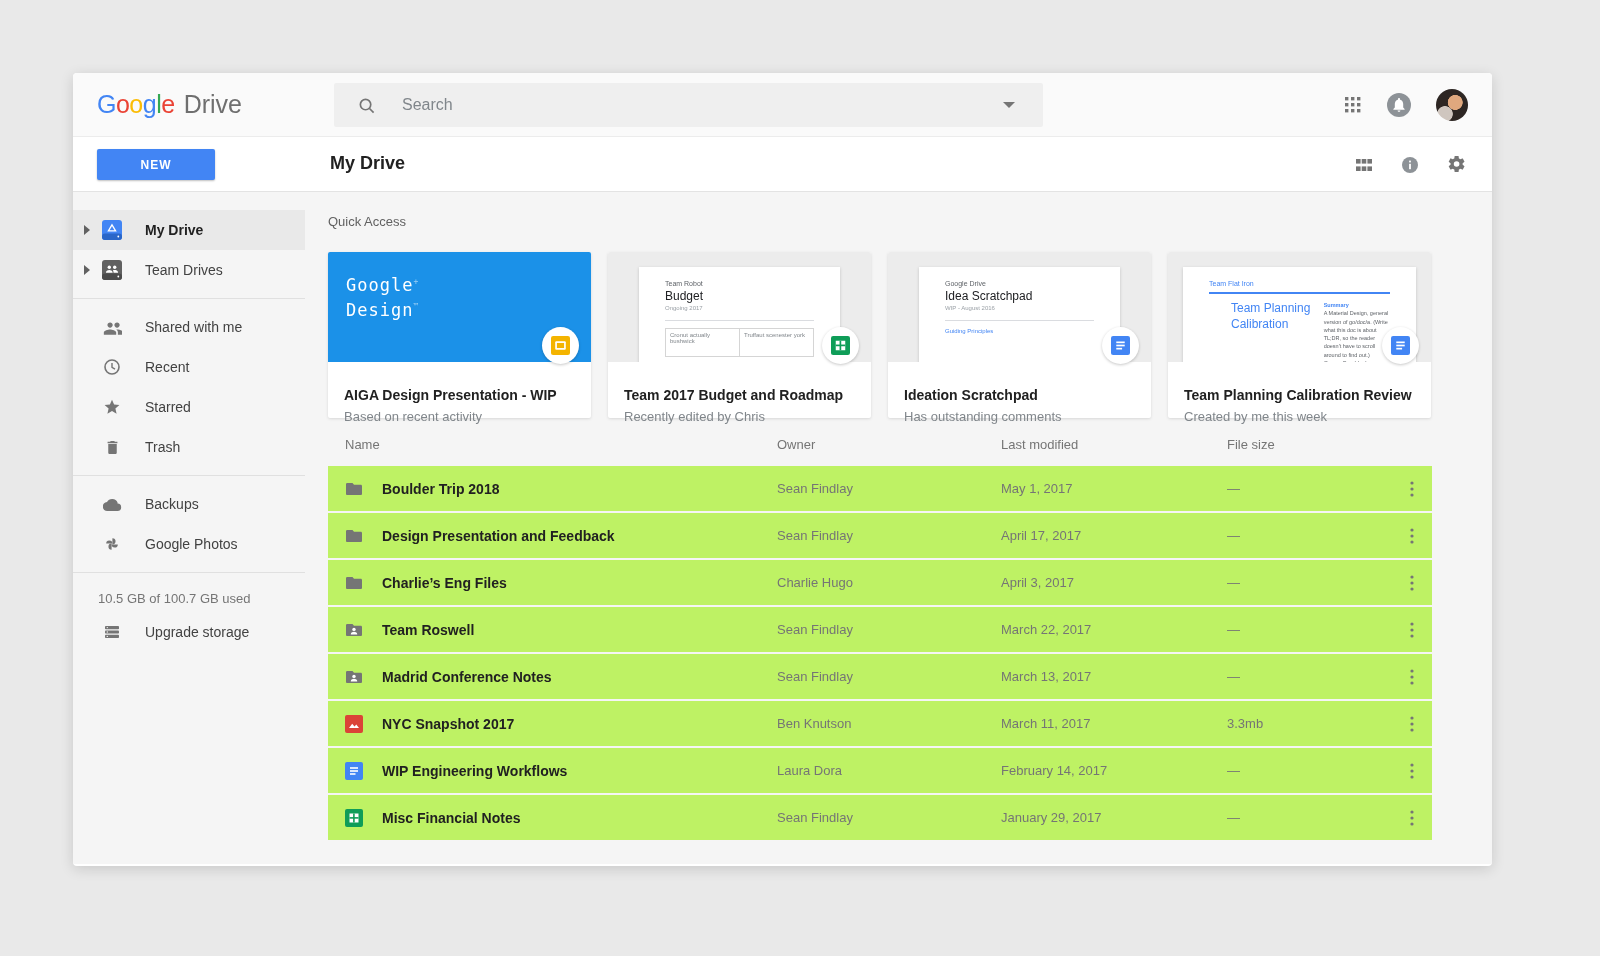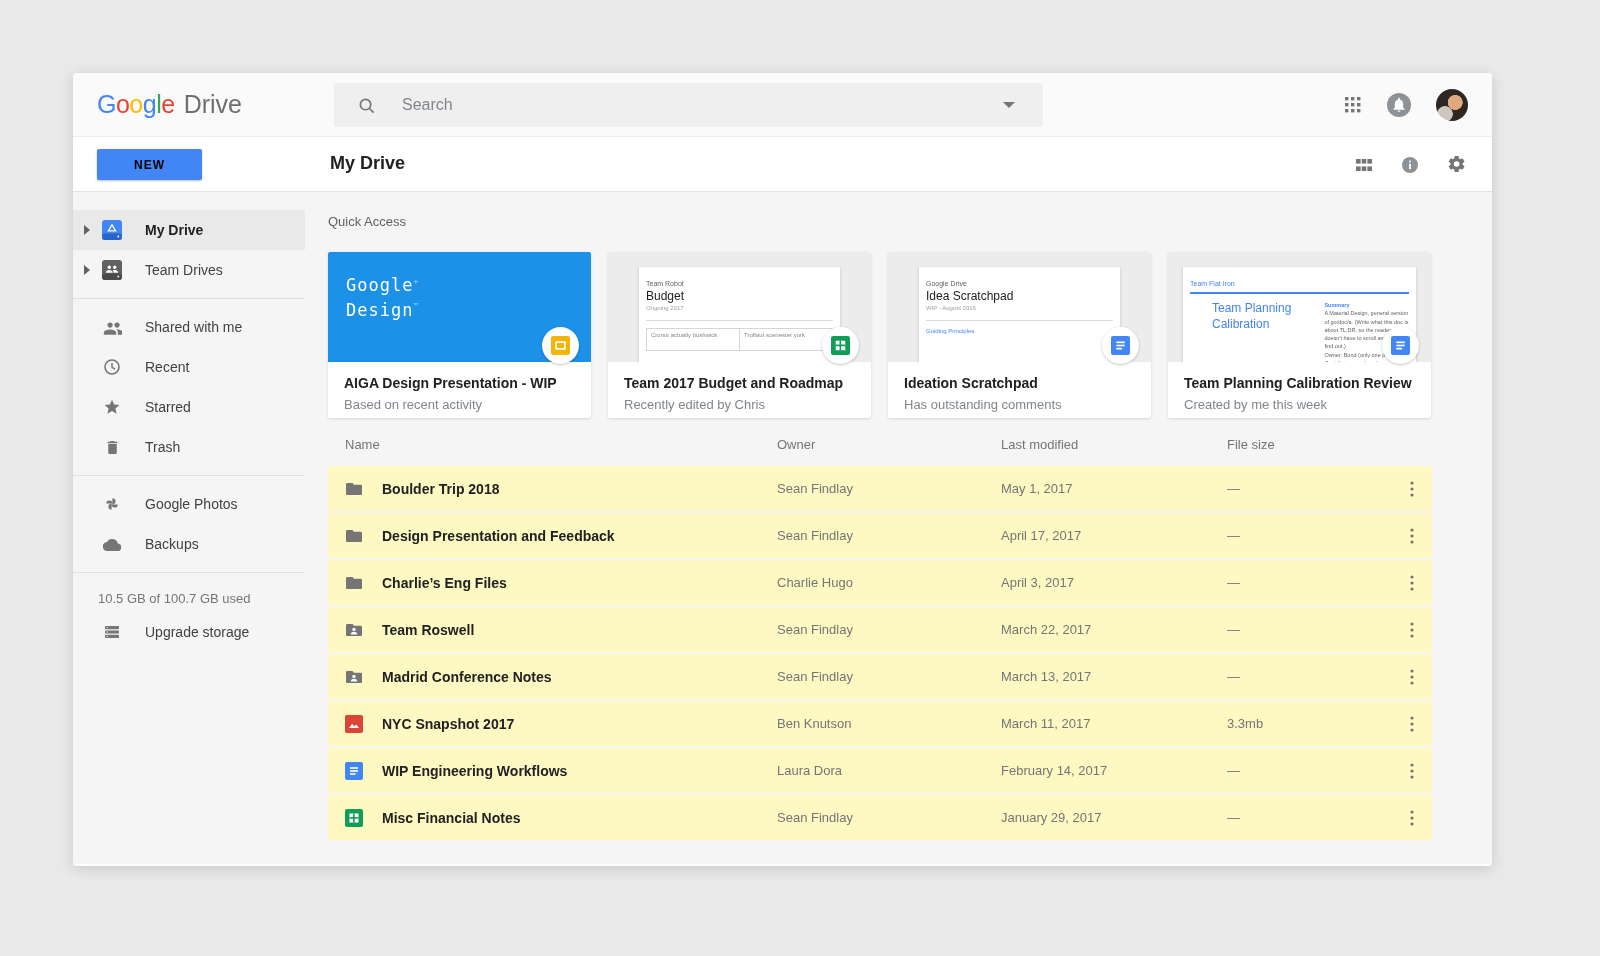--- a/index.html
+++ b/index.html
@@ -23,21 +23,21 @@
                   border-top:6px solid #757575; margin-right:28px; cursor:pointer; }
   .band1-right { position:absolute; right:24px; top:0; height:64px; display:flex; align-items:center; gap:25px; }
   .bell-circle { width:24px; height:24px; border-radius:50%; background:#8d9297; display:flex; align-items:center; justify-content:center; }
   .avatar { width:32px; height:32px; border-radius:50%;
             background: radial-gradient(circle at 60% 42%, #e0a87e 0 27%, rgba(0,0,0,0) 29%),
                         radial-gradient(circle at 28% 78%, #cfc6bf 0 22%, rgba(0,0,0,0) 24%),
                         #2d2623; }
 
   
   .band2 { position:relative; height:55px; background:#fff; border-bottom:1px solid #e3e3e3; }
-  .new-btn { position:absolute; left:24px; top:12px; width:105px; height:31px; background:#4285f4; color:#000000;
+  .new-btn { position:absolute; left:24px; top:12px; width:118px; height:31px; background:#4285f4; color:#ffffff;
              font-size:12px; font-weight:bold; letter-spacing:1px; border:0; border-radius:2px; cursor:pointer;
              box-shadow:0 1px 2px rgba(0,0,0,.25); font-family:"Liberation Sans",sans-serif; }
   .page-title { position:absolute; left:257px; top:16px; font-size:18px; font-weight:bold; color:#212121; }
   .band2-right { position:absolute; right:26px; top:0; height:55px; display:flex; align-items:center; gap:28px; }
 
   .icon-btn { cursor:pointer; display:flex; align-items:center; justify-content:center; }
 
   
   .content { display:flex; height:672px; background:#f5f5f5; }
 
@@ -59,46 +59,46 @@
   .qa-title { font-size:13px; color:#616161; }
   .cards { display:flex; gap:17px; margin-top:23px; }
   .card { width:263px; height:166px; background:#fff; border-radius:2px; box-shadow:0 1px 3px rgba(0,0,0,.12);
           position:relative; cursor:pointer; }
   .card-preview { height:110px; border-radius:2px 2px 0 0; overflow:hidden; position:relative; background:#ececec; }
   .card-preview.blue { background:#1b91e8;padding-left:32px; }
   .gd-text { position:absolute; left:18px; top:21px; font-family:"DejaVu Sans Mono",monospace; font-size:17px;
              color:#fff; line-height:1.45; letter-spacing:1px; }
   .gd-mark { font-size:8px; vertical-align:super; opacity:.55; letter-spacing:0; }
   .paper { position:absolute; left:31px; right:31px; top:15px; bottom:-12px; background:#fff;
-           box-shadow:0 1px 3px rgba(0,0,0,.18); padding:13px 7px 0; }
+           box-shadow:0 1px 3px rgba(0,0,0,.18); padding:13px 26px 0; }
   .paper .kicker { font-size:7px; color:#5f6368; }
   .paper .heading { font-size:12px; color:#202124; margin-top:2px; }
   .paper .sub { font-size:6px; color:#9aa0a6; margin-top:2px; }
   .paper .hr { border-top:1px solid #dadce0; margin:9px 0 7px; }
   .mini-table { display:flex; border:1px solid #d5d5d5; }
   .mini-table div { flex:1; font-size:6px; color:#80868b; padding:3px 4px 12px; }
   .mini-table div + div { border-left:1px solid #d5d5d5; }
   .paper .link { font-size:6px; color:#4285f4; }
   .paper4 { left:15px; right:15px; }
   .paper4 .kicker { color:#4285f4; }
   .blue-hr { border-top:2px solid #4285f4; margin:5px 0 7px; }
   .paper4-cols { display:flex; gap:10px;margin-left:22px; }
   .paper4-head { flex:0 0 52%; font-size:12px; color:#4285f4; line-height:1.3; }
   .paper4-side { flex:1; font-size:5.5px; color:#5f6368; line-height:1.5; }
   .paper4-side .st { color:#4285f4; font-weight:bold; }
   .badge { position:absolute; right:12px; top:75px; width:37px; height:37px; background:#fff; border-radius:50%;
            box-shadow:0 1px 3px rgba(0,0,0,.22); display:flex; align-items:center; justify-content:center; }
-  .card-footer { padding:13px 16px 0; }
+  .card-footer { padding:25px 16px 0; }
   .card-title { font-size:14px; font-weight:bold; color:#212121; white-space:nowrap; overflow:hidden; }
   .card-sub { font-size:13px; color:#80868b; margin-top:6px; }
 
   
   .filetable { margin-top:4px; }
   .t-head { display:flex; align-items:center; height:44px; font-size:13px; color:#757575;justify-content:space-between; }
-  .t-row { display:flex; align-items:center; height:45px; background:#fef9c3; margin-bottom:2px; }
+  .t-row { display:flex; align-items:center; height:45px; background:#bef264; margin-bottom:2px; }
   .c-name { flex:0 0 449px; display:flex; align-items:center; padding-left:17px; }
   .c-name .nm { margin-left:19px; font-size:14px; font-weight:bold; color:#212121; }
   .c-owner { flex:0 0 224px; font-size:13px; color:#757575; }
   .c-mod { flex:0 0 226px; font-size:13px; color:#757575; }
   .c-size { flex:1; font-size:13px; color:#757575; }
   .c-menu { width:40px; display:flex; justify-content:center; cursor:pointer; }
   .t-head .c-name { font-weight:normal; }
 </style>
 </head>
 <body>
@@ -340,34 +340,34 @@
             <svg width="17" height="17" viewBox="0 0 18 18">
               <use href="#i-trash"></use>
             </svg>
           </span>
         <span class="lbl">Trash</span>
       </div>
       <div class="side-div"></div>
       <div class="side-item">
         <span class="side-arrow"></span>
         <span class="side-ic">
+            <svg width="19" height="19" viewBox="0 0 18 18">
+              <use href="#i-cloud"></use>
+            </svg>
+          </span>
+        <span class="lbl">Backups</span>
+      </div>
+      <div class="side-item">
+        <span class="side-arrow"></span>
+        <span class="side-ic">
             <svg width="18" height="18" viewBox="0 0 18 18">
               <use href="#i-photos"></use>
             </svg>
           </span>
         <span class="lbl">Google Photos</span>
-      </div>
-      <div class="side-item">
-        <span class="side-arrow"></span>
-        <span class="side-ic">
-            <svg width="19" height="19" viewBox="0 0 18 18">
-              <use href="#i-cloud"></use>
-            </svg>
-          </span>
-        <span class="lbl">Backups</span>
       </div>
       <div class="side-div"></div>
       <div class="storage-text">10.5 GB of 100.7 GB used</div>
       <div class="side-item">
         <span class="side-arrow"></span>
         <span class="side-ic">
             <svg width="18" height="18" viewBox="0 0 18 18">
               <use href="#i-storage"></use>
             </svg>
           </span>

